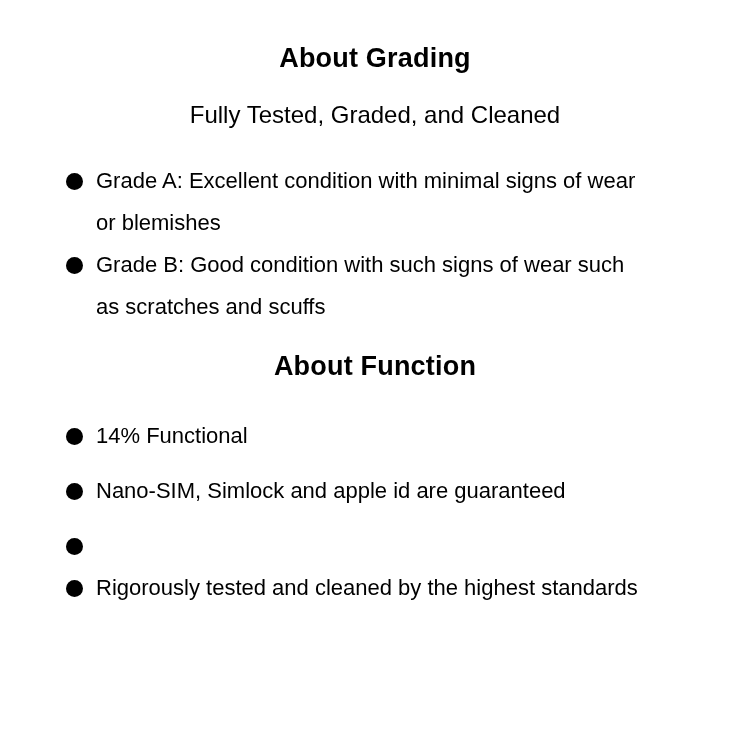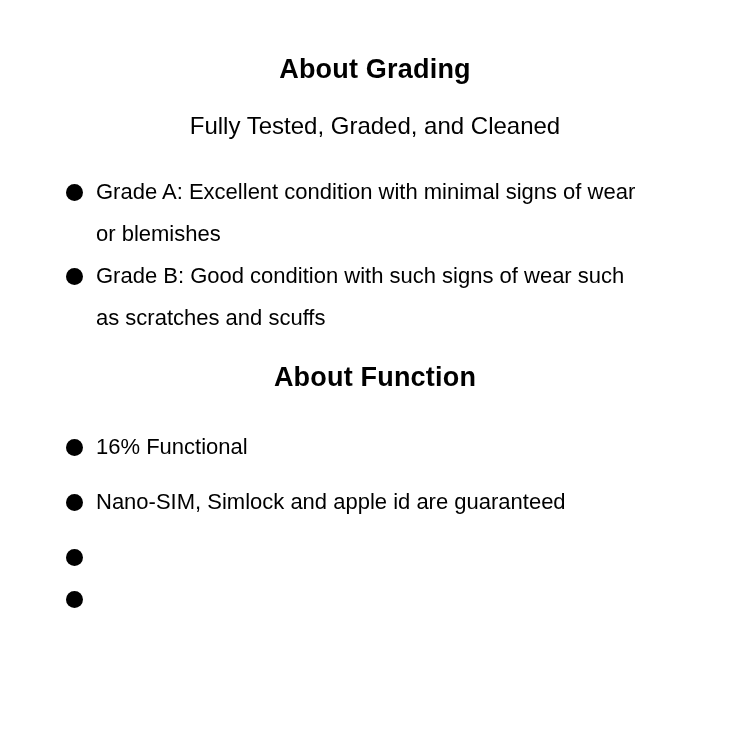--- a/index.html
+++ b/index.html
@@ -9,21 +9,21 @@
     height: 750px;
     background: #ffffff;
     font-family: "Liberation Sans", sans-serif;
     color: #000000;
     overflow: hidden;
   }
   .page {
     width: 750px;
     height: 610px;
     box-sizing: border-box;
-    padding-top: 55px;
+    padding-top: 44px;
   }
   .section-title {
     font-size: 27px;
     font-weight: bold;
     text-align: center;
     margin: 0;
     line-height: 1.1;
     letter-spacing: 0.2px;
   }
   .section-subtitle {
@@ -94,28 +94,29 @@
       </li>
     </ul>
   </div>
 
   <div>
     <h1 class="section-title function-title">About Function</h1>
 
     <ul class="bullet-list function">
       <li class="bullet-item">
         <span class="bullet-dot"></span>
-        <span class="bullet-text">16% Functional</span>
+        <span class="bullet-text">14% Functional</span>
       </li>
       <li class="bullet-item">
         <span class="bullet-dot"></span>
         <span class="bullet-text">Nano-SIM, Simlock and apple id are guaranteed</span>
       </li>
       <li class="bullet-item">
         <span class="bullet-dot"></span>
       </li>
       <li class="bullet-item">
         <span class="bullet-dot"></span>
+        <span class="bullet-text">Rigorously tested and cleaned by the highest standards</span>
       </li>
     </ul>
   </div>
 
 </div>
 
 </body></html>

